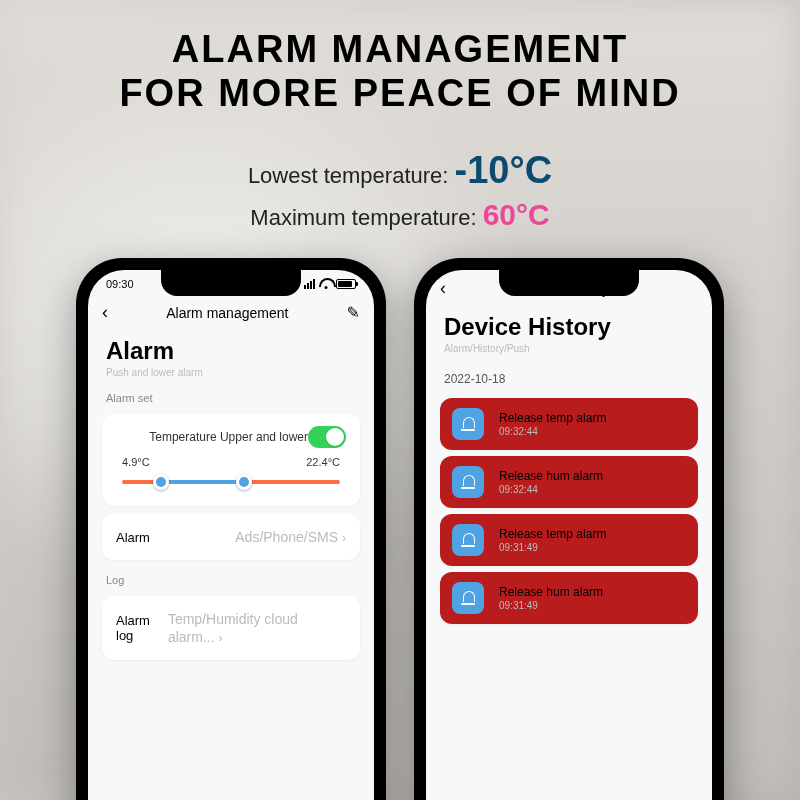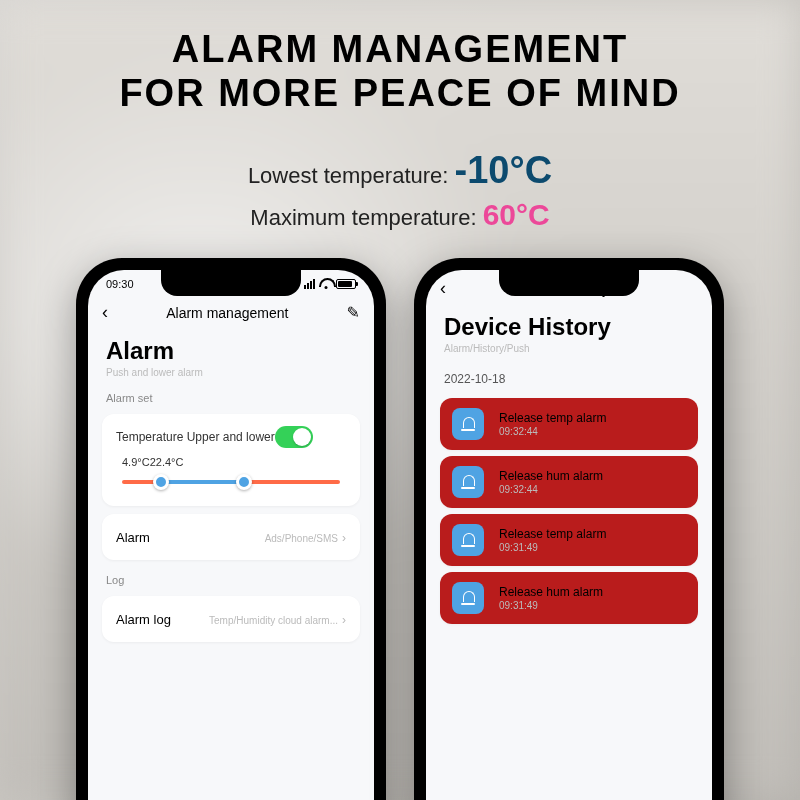--- a/index.html
+++ b/index.html
@@ -27,32 +27,32 @@
 .battery::after{content:'';position:absolute;right:-3px;top:2px;width:2px;height:4px;background:#000;border-radius:0 1px 1px 0}
 .battery::before{content:'';position:absolute;left:1px;top:1px;width:14px;height:6px;background:#000;border-radius:1px}
 .nav-bar{display:flex;align-items:center;justify-content:space-between;padding:8px 14px;font-size:14px;color:#000}
 .nav-back{font-size:18px;font-weight:300}
 .nav-title{font-size:14px;font-weight:500}
 .nav-edit{font-size:16px}
 .page-title{font-size:24px;font-weight:700;color:#000;padding:6px 18px 2px}
 .page-subtitle{font-size:10px;color:#bbb;padding:0 18px 8px}
 .card{background:#fff;border-radius:12px;margin:8px 14px;padding:12px 14px;box-shadow:0 1px 3px rgba(0,0,0,0.05)}
 .section-label{font-size:11px;color:#888;padding:6px 18px 2px}
-.row-between{display:flex;justify-content:flex-start;align-items:center}
+.row-between{display:flex;justify-content:flex-end;align-items:center}
 .card-title{font-size:12px;color:#333;font-weight:500}
 .toggle{width:38px;height:22px;background:#34d158;border-radius:11px;position:relative}
 .toggle::after{content:'';position:absolute;right:2px;top:2px;width:18px;height:18px;background:#fff;border-radius:50%;box-shadow:0 1px 2px rgba(0,0,0,0.2)}
-.values{display:flex;justify-content:flex-start;font-size:11px;color:#333;margin:8px 6px 4px}
+.values{display:flex;justify-content:space-between;font-size:11px;color:#333;margin:8px 6px 4px}
 .slider{position:relative;height:20px;margin:4px 6px 2px}
 .slider-track{position:absolute;top:8px;left:0;right:0;height:4px;background:#ff6b47;border-radius:2px;overflow:hidden}
 .slider-fill{position:absolute;top:0;height:4px;background:#4fa3e3}
 .slider-thumb{position:absolute;top:2px;width:16px;height:16px;background:#4fa3e3;border:3px solid #fff;border-radius:50%;box-shadow:0 1px 3px rgba(0,0,0,0.3);transform:translateX(-50%)}
 .list-row{display:flex;justify-content:space-between;align-items:center;padding:2px 0}
 .list-label{font-size:13px;color:#000}
-.list-value{font-size:10px;color:#bbb}
+.list-value{font-size:14px;color:#bbb}
 .chev{color:#bbb;font-size:12px;margin-left:4px}
 .date-label{font-size:12px;color:#555;padding:10px 18px 6px}
 .history-card{background:#b91c1c;border-radius:12px;margin:6px 14px;padding:10px 12px;display:flex;align-items:center;gap:15px;box-shadow:0 1px 3px rgba(0,0,0,0.04)}
 .history-icon{width:32px;height:32px;background:#4fa3e3;border-radius:8px;display:flex;align-items:center;justify-content:center;color:#fff;flex-shrink:0}
 .bell{width:14px;height:14px;position:relative}
 .bell::before{content:'';position:absolute;top:0;left:2px;width:10px;height:10px;border:1.5px solid #fff;border-radius:6px 6px 0 0;border-bottom:none}
 .bell::after{content:'';position:absolute;bottom:0;left:0;width:14px;height:2px;background:#fff;border-radius:1px}
 .history-text{flex:1}
 .history-title{font-size:12px;color:#000;font-weight:500}
 .history-time{font-size:10px;color:#bbb;margin-top:1px}

